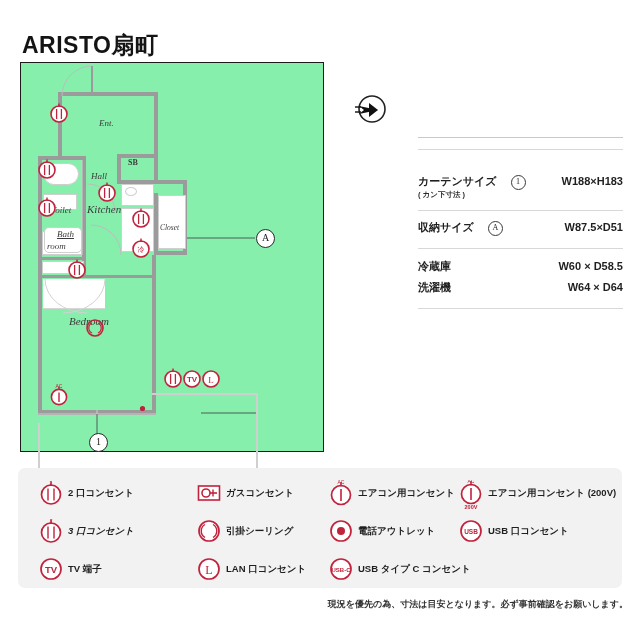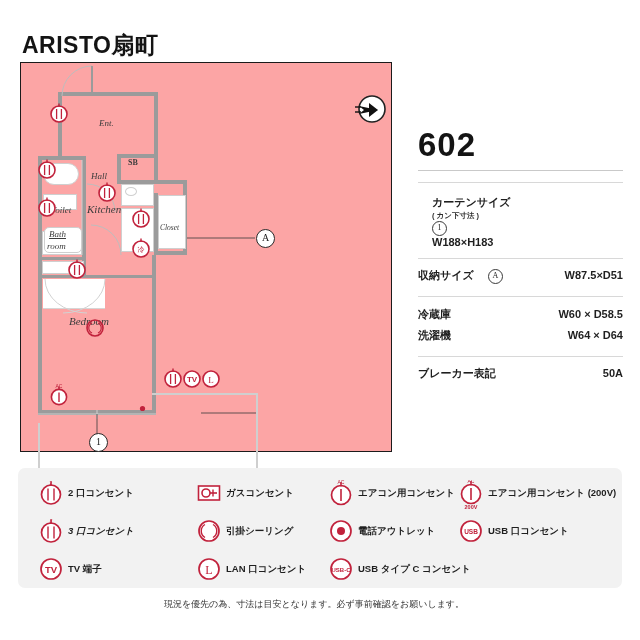--- a/index.html
+++ b/index.html
@@ -16,22 +16,22 @@
   
   .title{
     position:absolute;left:22px;top:30px;
     font-size:23px;font-weight:bold;letter-spacing:.5px;
     color:#141414;
   }
 
   
   .plan-frame{
     position:absolute;left:20px;top:62px;
-    width:372px;height:390px;
-    border:1.5px solid #1b1b1b;background:#fca5a5;
+    width:304px;height:390px;
+    border:1.5px solid #1b1b1b;background:#86efac;
     box-sizing:border-box;
   }
   .plan-inner{position:absolute;inset:0;}
 
   
   .compass{position:absolute;left:330px;top:26px;width:40px;height:40px;}
 
   
   .wall{position:absolute;background:#9b9b9b;}
   .room{position:absolute;background:#fff;border:1px solid #cfcfcf;box-sizing:border-box;}
@@ -79,22 +79,22 @@
   
   .legend{
     position:absolute;left:18px;top:468px;width:604px;height:120px;
     background:#f2f2f2;border-radius:7px;
   }
   .lg-item{position:absolute;display:flex;align-items:center;}
   .lg-item .gl{width:26px;height:26px;flex:0 0 26px;position:relative;}
   .lg-item .tx{font-size:9.5px;font-weight:bold;color:#1f1f1f;white-space:nowrap;margin-left:4px;}
 
   .disclaimer{
-    position:absolute;left:0;top:598px;width:628px;text-align:center;
-    font-size:9px;font-weight:normal;color:#333;
+    position:absolute;left:0;top:598px;width:628px;text-align:right;
+    font-size:9px;font-weight:bold;color:#333;
   }
 </style>
 </head>
 <body>
 
 <div class="page">
 
   <div class="title">ARISTO扇町</div>
 
   <div class="plan-frame">
@@ -159,21 +159,21 @@
         <line x1="61" y1="97" x2="61" y2="192" stroke="#cfcfcf" stroke-width="1"></line>
         <line x1="17" y1="351" x2="135" y2="351" stroke="#b4b4b4" stroke-width="2"></line>
         <line x1="76" y1="347" x2="76" y2="356" stroke="#cfcfcf" stroke-width="1"></line>
       </svg>
 
       <div class="rlabel" style="left:78px;top:55px;">Ent.</div>
       <div class="rlabel" style="left:107px;top:95px;font-size:8px;font-style:normal;font-weight:bold;">SB</div>
       <div class="rlabel" style="left:70px;top:108px;">Hall</div>
       <div class="rlabel" style="left:30px;top:142px;">Toilet</div>
       <div class="rlabel big" style="left:66px;top:140px;">Kitchen</div>
-      <div class="rlabel" style="left:28px;top:166px;text-decoration:underline;">Bath</div>
+      <div class="rlabel" style="left:36px;top:166px;text-decoration:underline;">Bath</div>
       <div class="rlabel" style="left:26px;top:178px;">room</div>
       <div class="rlabel" style="left:139px;top:160px;font-size:7.5px;">Closet</div>
       <div class="rlabel big" style="left:48px;top:252px;">Bedroom</div>
 
       <div class="marker" style="left:235px;top:166px;">A</div>
       <svg style="position:absolute;left:0;top:0;" width="372" height="390">
         <line x1="166" y1="175" x2="234" y2="175" stroke="#3a3a3a" stroke-width="0.8"></line>
         <line x1="76" y1="351" x2="76" y2="378" stroke="#3a3a3a" stroke-width="0.8"></line>
         <line x1="180" y1="350" x2="235" y2="350" stroke="#3a3a3a" stroke-width="0.8"></line>
       </svg>
@@ -279,27 +279,26 @@
         <svg width="20" height="20" viewBox="0 0 20 20">
           <circle cx="10" cy="10" r="8" fill="#fff" stroke="#c1223c" stroke-width="1.6"></circle>
           <text x="10" y="13.5" font-size="9" fill="#c1223c" text-anchor="middle" font-family="'Liberation Serif',serif">L</text>
         </svg>
       </div>
 
     </div>
   </div>
 
   <div class="panel">
-    <div class="room-no">602</div>
     <div class="hr strong"></div>
 
 
     <div class="hr" style="margin-top:11px;"></div>
 
-    <div class="row" style="margin-top:12px;flex-direction:column;">
+    <div class="row" style="margin-top:24px;">
       <span class="lbl">
         <span>カーテンサイズ</span>
         <span class="sub" style="display:block;">( カン下寸法 )</span>
       </span>
       <span style="margin-left:14px;">
         <span class="circ-n">1</span>
       </span>
       <span class="spacer"></span>
       <span class="val">W188×H183</span>
     </div>
@@ -325,25 +324,20 @@
       </div>
       <div class="row" style="margin-top:4px;">
         <span class="lbl">洗濯機</span>
         <span class="spacer"></span>
         <span class="val">W64 × D64</span>
       </div>
     </div>
 
     <div class="hr" style="margin-top:12px;"></div>
 
-    <div class="row" style="margin-top:7px;">
-      <span class="lbl">ブレーカー表記</span>
-      <span class="spacer"></span>
-      <span class="val">50A</span>
-    </div>
   </div>
 
   <div class="legend">
 
     <div class="lg-item" style="left:20px;top:12px;">
       <span class="gl">
         <svg width="26" height="26" viewBox="0 0 26 26">
           <circle cx="13" cy="14.5" r="9.5" fill="#fff" stroke="#c1223c" stroke-width="1.7"></circle>
           <line x1="13" y1="1.5" x2="13" y2="6" stroke="#c1223c" stroke-width="1.5"></line>
           <text x="13" y="5" font-size="5" fill="#c1223c" text-anchor="middle" font-family="'Liberation Sans',sans-serif">2</text>

